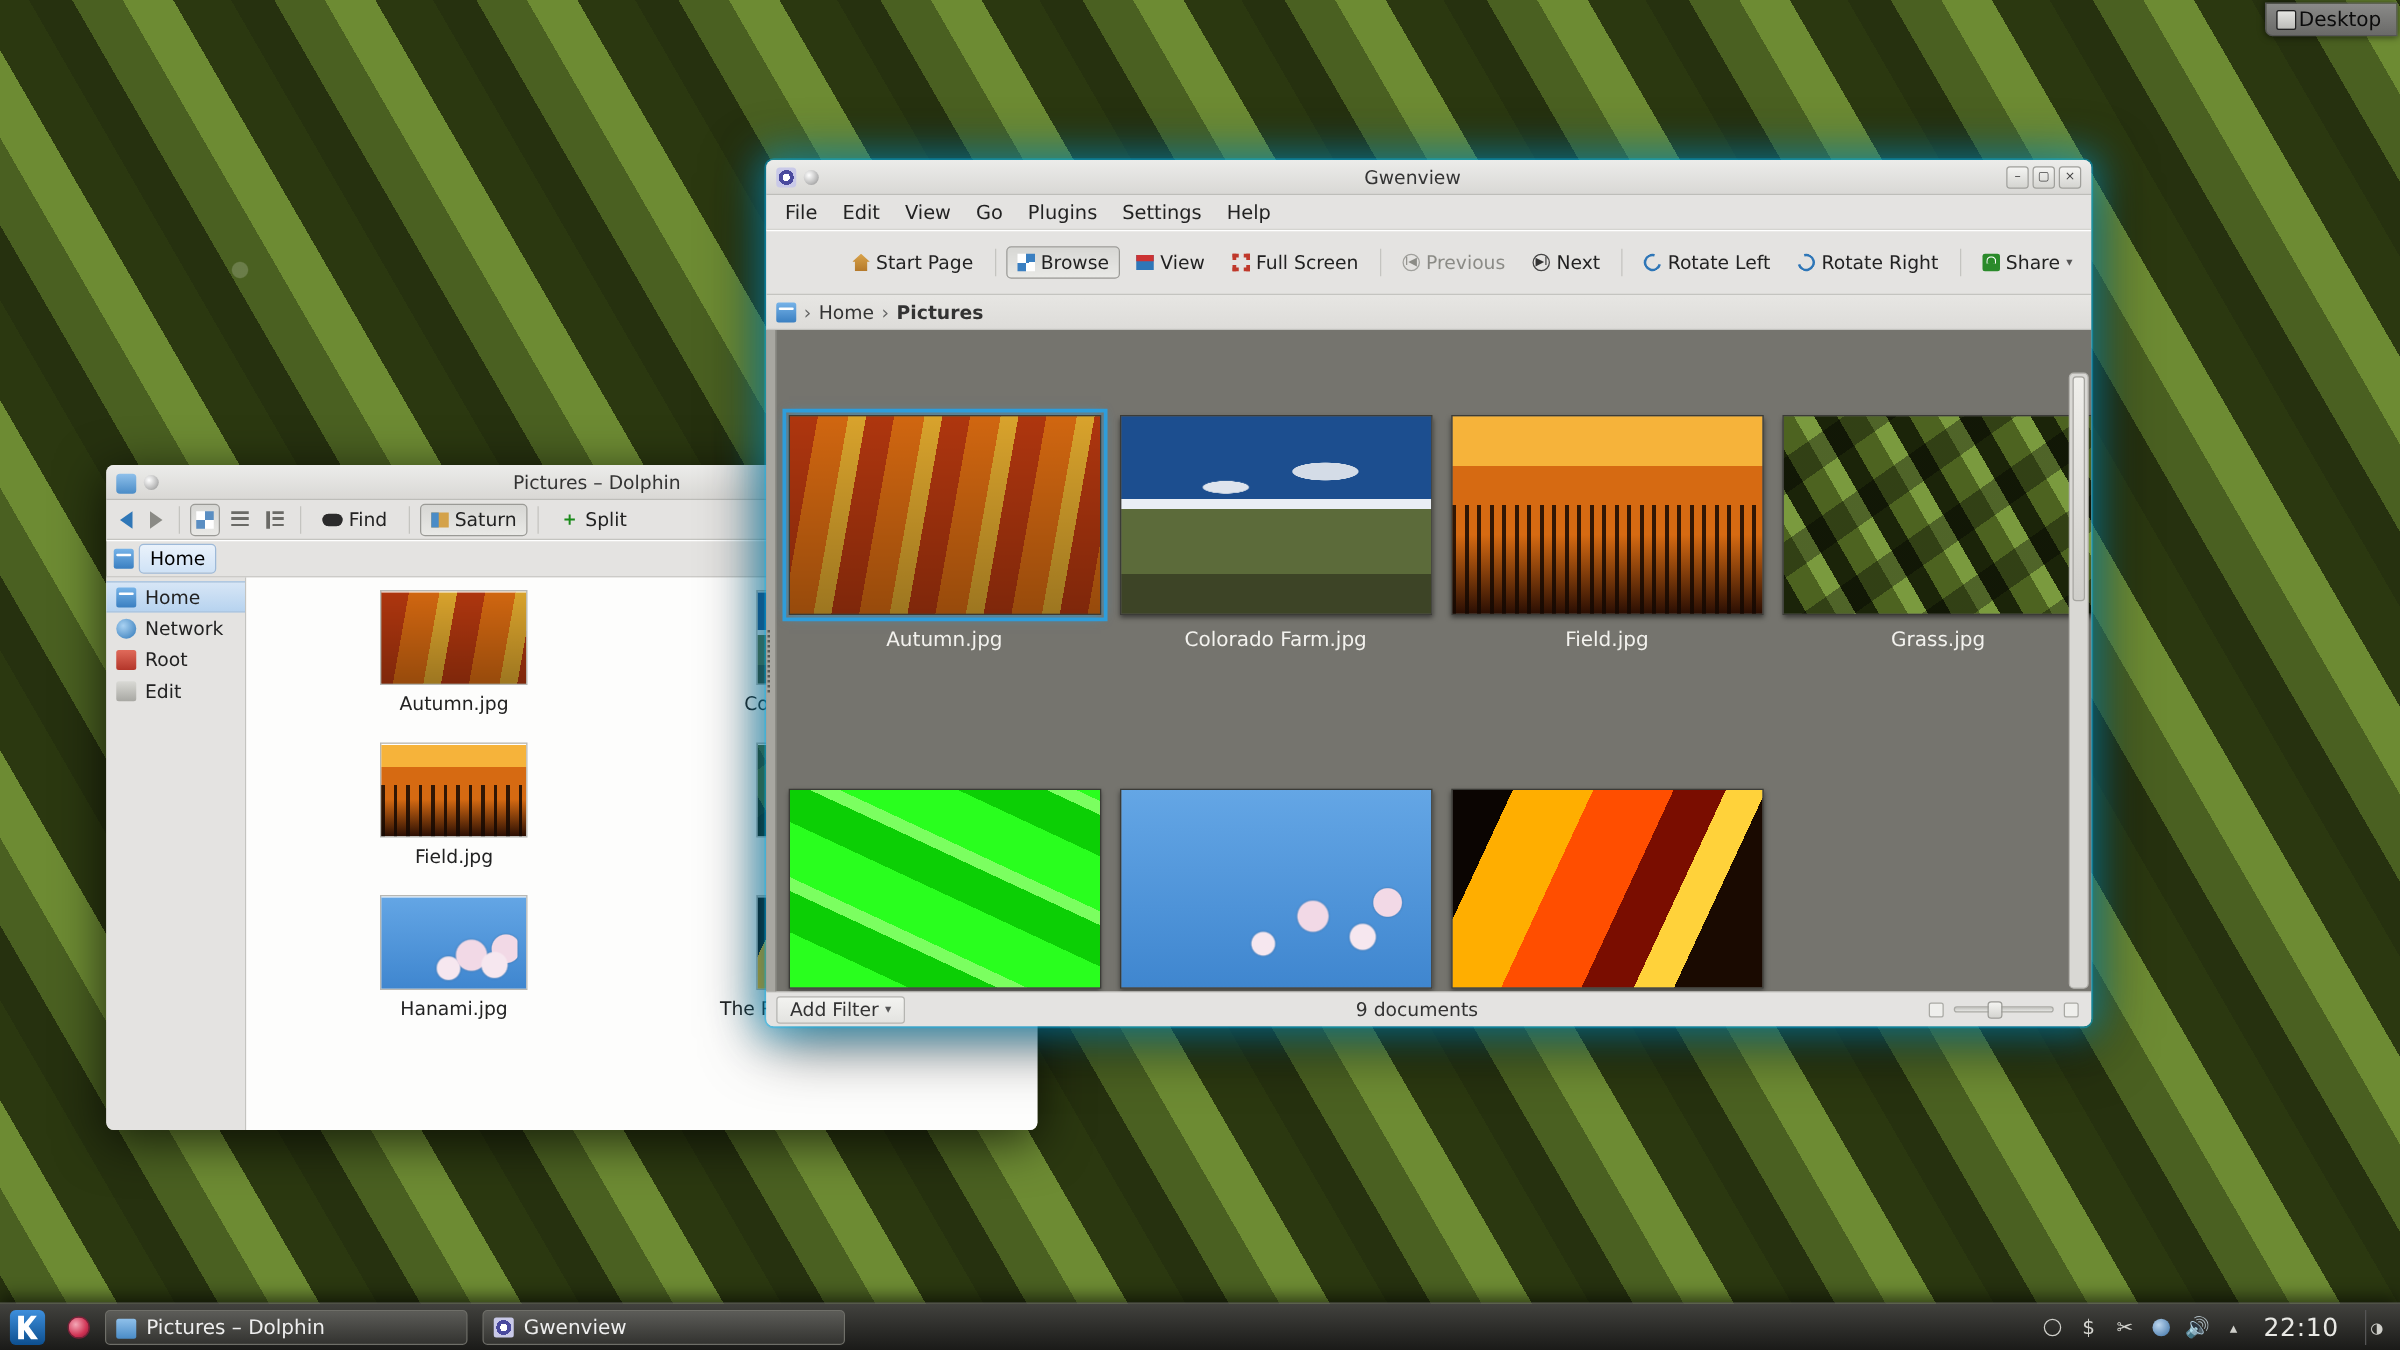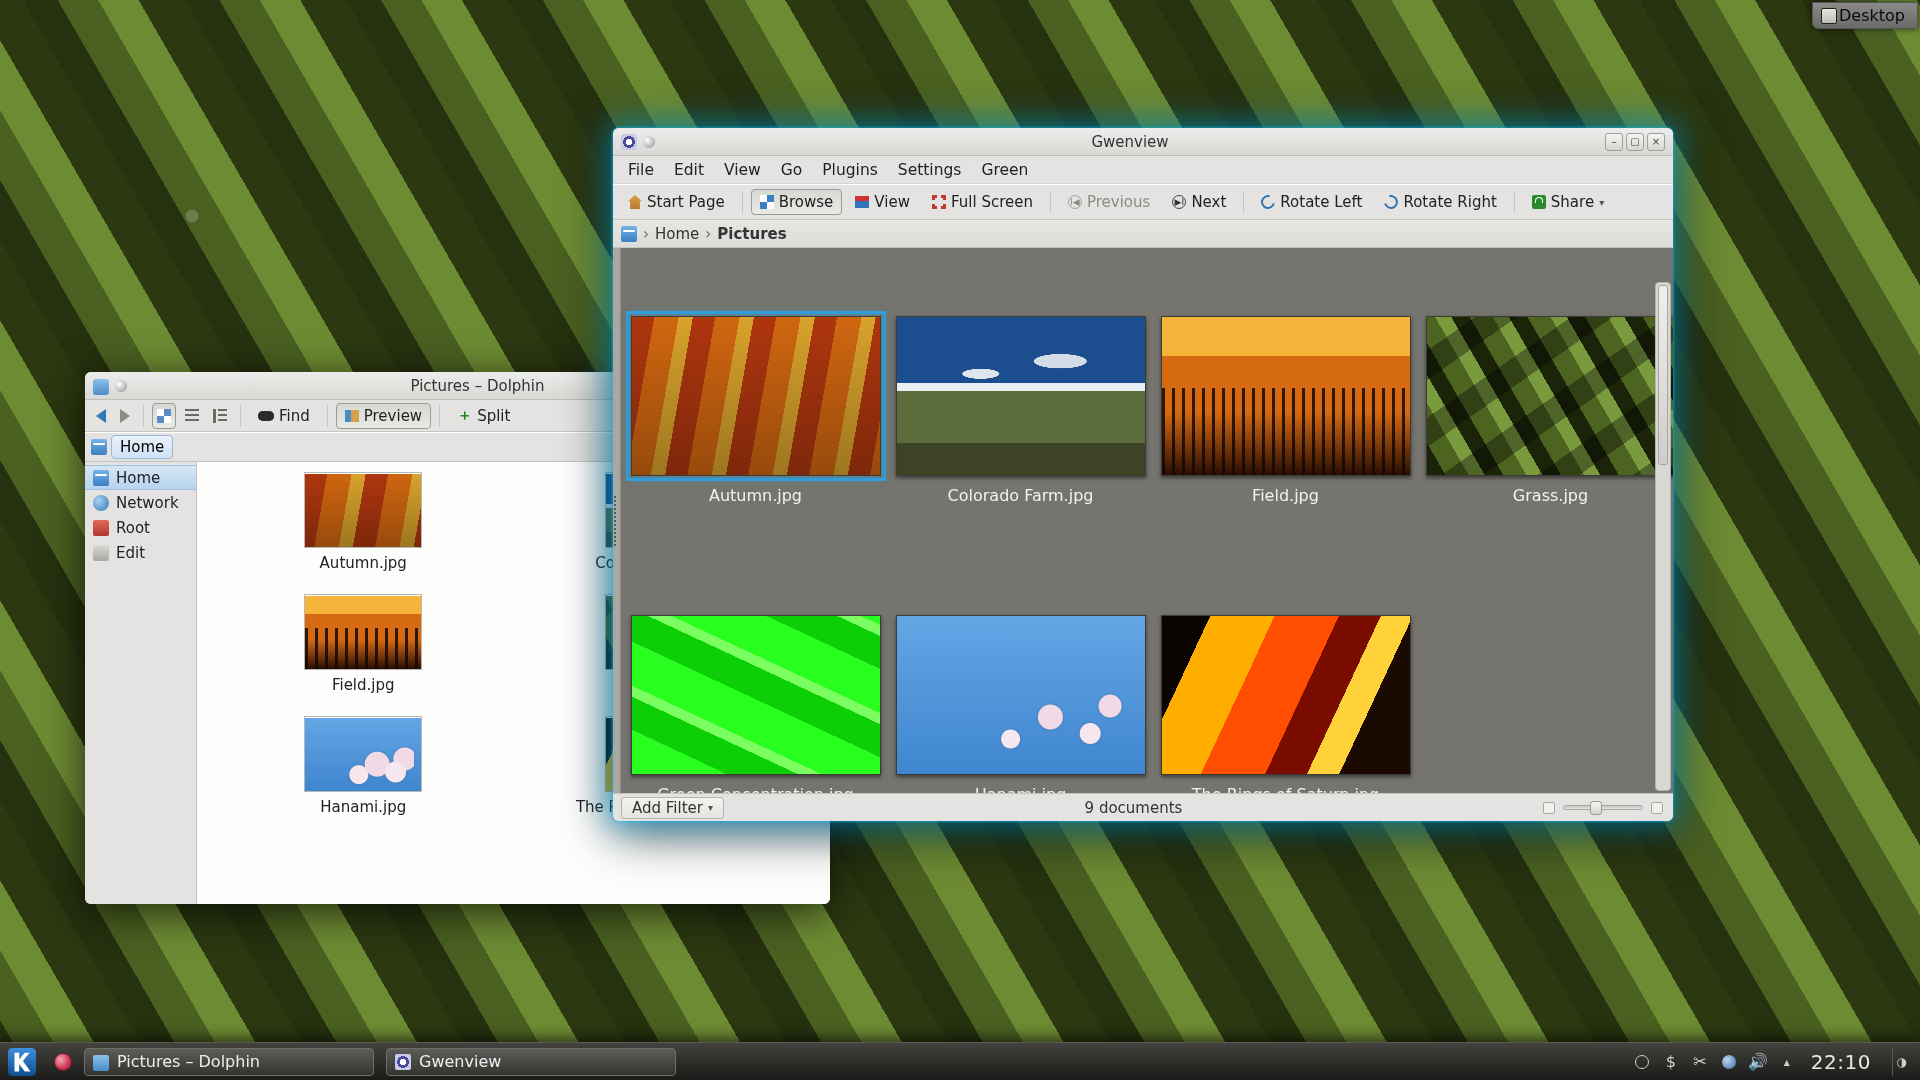--- a/index.html
+++ b/index.html
@@ -88,21 +88,21 @@
   .zoom { display: flex; align-items: center; gap: 8px; }
   .zoom-track { width: 92px; height: 5px; background: linear-gradient(#c2c2be,#e6e6e3); border: 1px solid #a9a9a4; border-radius: 3px; position: relative; }
   .zoom-thumb { position: absolute; top: -5px; width: 12px; height: 14px; border-radius: 3px; background: linear-gradient(#f4f4f1,#d4d4d0); border: 1px solid #9b9b96; }
   .zoom-end { width: 12px; height: 12px; border: 1px solid #a9a9a4; border-radius: 2px; background: #efefec; font-size: 9px; line-height: 10px; text-align: center; color: #555; }
 
   
   .gwenview { left: 613px; top: 128px; width: 1060px; height: 693px; }
   .menubar { display: flex; gap: 2px; padding: 2px 6px; font-size: 15.5px; color: #222; background: #e4e3e1; border-bottom: 1px solid #d4d4d0; height: 28px; align-items: center; }
   .menubar .mitem { padding: 2px 9px; border-radius: 3px; }
 
-  .gw-toolbar { display: flex; align-items: center; gap: 4px; padding: 3px 6px; border-top: 1px solid #fff; border-bottom: 1px solid #c4c4c0; background: #e4e3e1; height: 36px; flex-wrap: nowrap; }
+  .gw-toolbar { display: flex; align-items: center; gap: 4px; padding: 3px 6px; border-top: 1px solid #fff; border-bottom: 1px solid #c4c4c0; background: #e4e3e1; height: 52px; flex-wrap: nowrap; justify-content: flex-end; }
   .gw-toolbar .tbtn { font-size: 15px; }
   .gw-toolbar .disabled { color: #8b8b86; }
 
   .gw-locbar { height: 28px; display: flex; align-items: center; gap: 6px; padding: 0 8px; background: linear-gradient(#e7e6e3,#dddcd9); border-bottom: 1px solid #c4c4c0; font-size: 15px; }
   .crumb { color: #333; }
   .crumb.strong { font-weight: 700; }
 
   .gw-body { flex: 1; background: #75746e; position: relative; display: flex; min-height: 0; }
   .sidebar-handle { width: 8px; background: #a8a7a1; border-right: 1px solid #8d8c86; display: flex; align-items: center; justify-content: center; }
   .sidebar-handle::after { content: ""; width: 3px; height: 50px; border-left: 2px dotted #5a5a55; }
@@ -230,21 +230,21 @@
         <span style="width:14px;height:14px;background:linear-gradient(#6a6a66,#6a6a66) left/3px 100% no-repeat, repeating-linear-gradient(#6a6a66 0 2px,transparent 2px 5px) right/9px 100% no-repeat;"></span>
       </span>
     <span class="sep"></span>
     <span class="tbtn">
       <span style="width:16px;height:10px;border-radius:5px;background:#2b2b2b;box-shadow:4px 0 0 -2px #2b2b2b inset,-4px 0 0 -2px #2b2b2b inset;"></span>
       <span>Find</span>
     </span>
     <span class="sep"></span>
     <span class="tbtn pressed">
       <span style="width:14px;height:12px;background:linear-gradient(#4a8cc7,#4a8cc7) left/6px 100% no-repeat,#d4a24a;"></span>
-      <span>Preview</span>
+      <span>Saturn</span>
     </span>
     <span class="sep"></span>
     <span class="tbtn">
       <span style="color:#1a8a1a;font-weight:700;">＋</span>
       <span>Split</span>
     </span>
   </div>
 
   <div class="addressbar">
     <div class="left">
@@ -317,21 +317,21 @@
     </div>
   </div>
 
   <div class="menubar">
     <span class="mitem">File</span>
     <span class="mitem">Edit</span>
     <span class="mitem">View</span>
     <span class="mitem">Go</span>
     <span class="mitem">Plugins</span>
     <span class="mitem">Settings</span>
-    <span class="mitem">Green</span>
+    <span class="mitem">Help</span>
   </div>
 
   <div class="gw-toolbar">
     <span class="tbtn">
       <span style="width:14px;height:14px;background:linear-gradient(#d9a34a,#b4792a);clip-path:polygon(50% 0,100% 45%,85% 45%,85% 100%,15% 100%,15% 45%,0 45%);"></span>
       <span>Start Page</span>
     </span>
     <span class="sep"></span>
     <span class="tbtn pressed">
       <span style="width:14px;height:14px;background:conic-gradient(#3a7fc1 0 25%,#fff 0 50%,#3a7fc1 0 75%,#fff 0);"></span>

